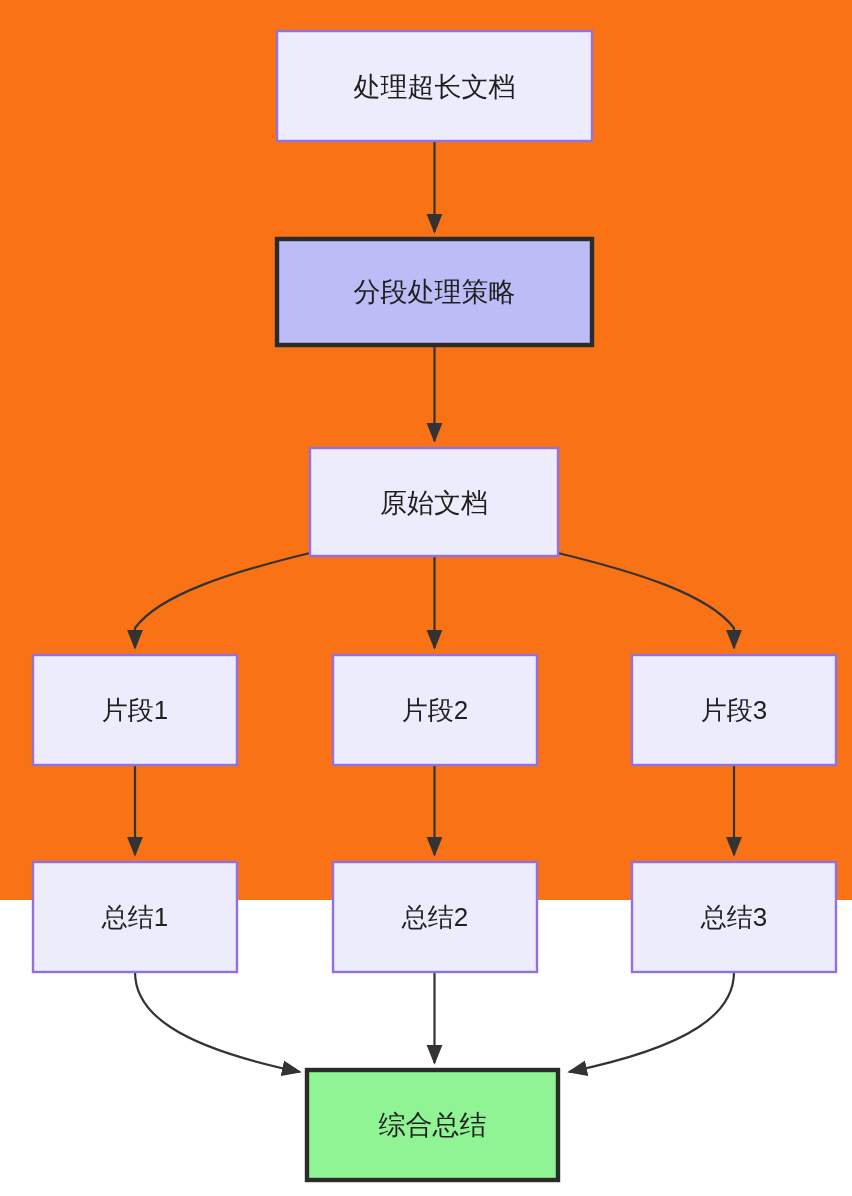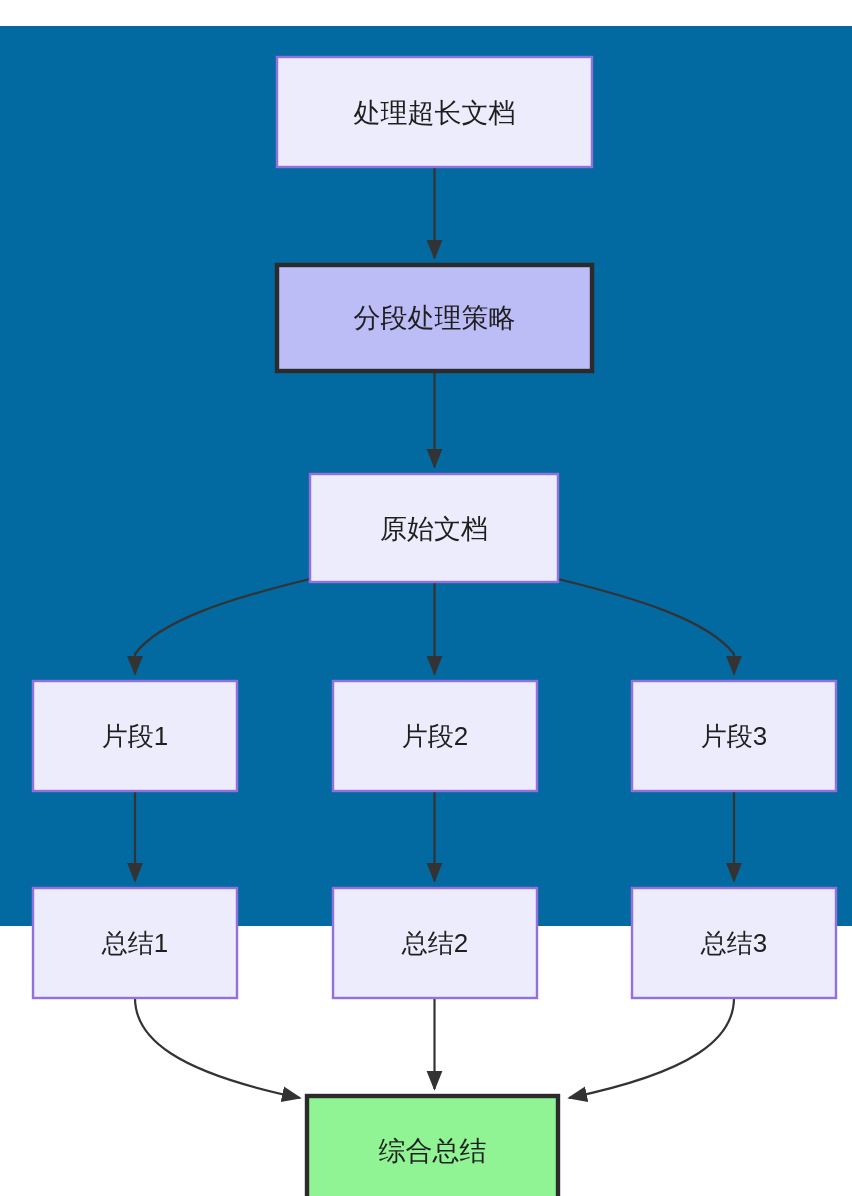--- a/index.html
+++ b/index.html
@@ -10,22 +10,21 @@
   body {
     width: 852px;
     height: 1196px;
     font-family: "Liberation Sans", "DejaVu Sans", sans-serif;
     overflow: hidden;
   }
   #flow-root {
     position: relative;
     width: 852px;
     height: 900px;
-    background: #0369a1;
-    margin-top: 26px;
+    background: #f97316;
   }
   svg#flow-svg {
     position: absolute;
     left: 0;
     top: 0;
     width: 852px;
     height: 1196px;
     display: block;
   }
   .edge-path {

